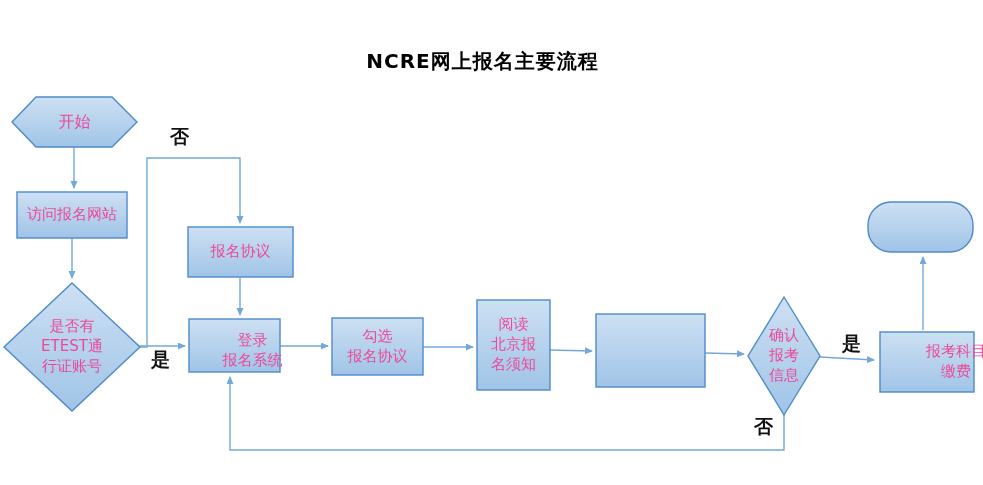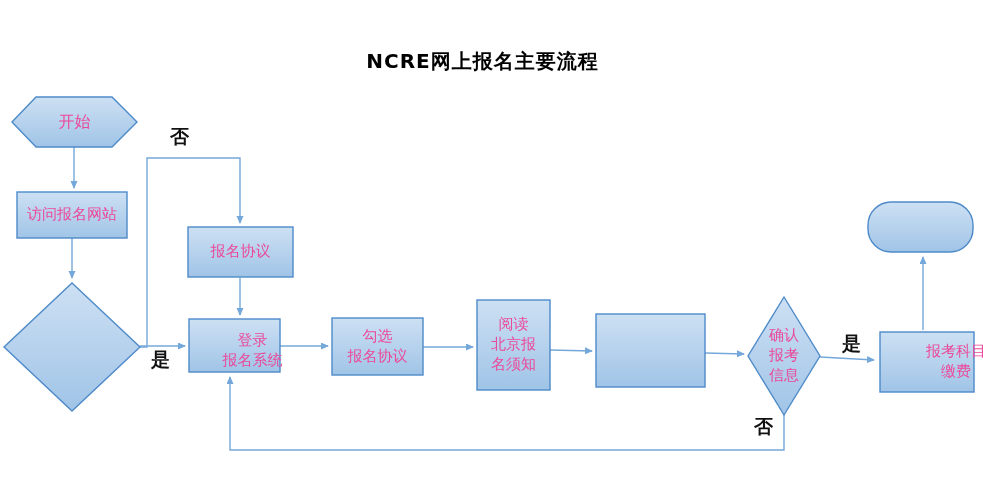--- a/index.html
+++ b/index.html
@@ -100,20 +100,23 @@
     <rect class="shape" x="596" y="314" width="109" height="73"></rect>
     <polygon class="shape" points="784,297 820,356 784,415 748,356"></polygon>
     <rect class="shape" x="880" y="332" width="94" height="60"></rect>
     <rect class="shape" x="868" y="202" width="105" height="50" rx="23" ry="23"></rect>
   </svg>
 
   <div class="page-title">NCRE网上报名主要流程</div>
 
   <div class="node-label" style="left:12px;  top:97px;  width:125px; height:50px; font-size:16px;">开始</div>
   <div class="node-label" style="left:17px;  top:192px; width:110px; height:46px;">访问报名网站</div>
+  <div class="node-label" style="left:4px;   top:283px; width:136px; height:128px;">是否有
+ETEST通
+行证账号</div>
   <div class="node-label" style="left:188px; top:227px; width:105px; height:50px;">报名协议</div>
   <div class="node-label" style="left:189px; top:321px; width:91px;  height:60px;margin-left:18px;">登录
 报名系统</div>
   <div class="node-label" style="left:477px; top:300px; width:73px;  height:90px;">阅读
 北京报
 名须知</div>
   <div class="node-label" style="left:332px; top:318px; width:91px;  height:57px;">勾选
 报名协议</div>
   <div class="node-label" style="left:748px; top:297px; width:72px;  height:118px;text-align:center;">确认
 报考

